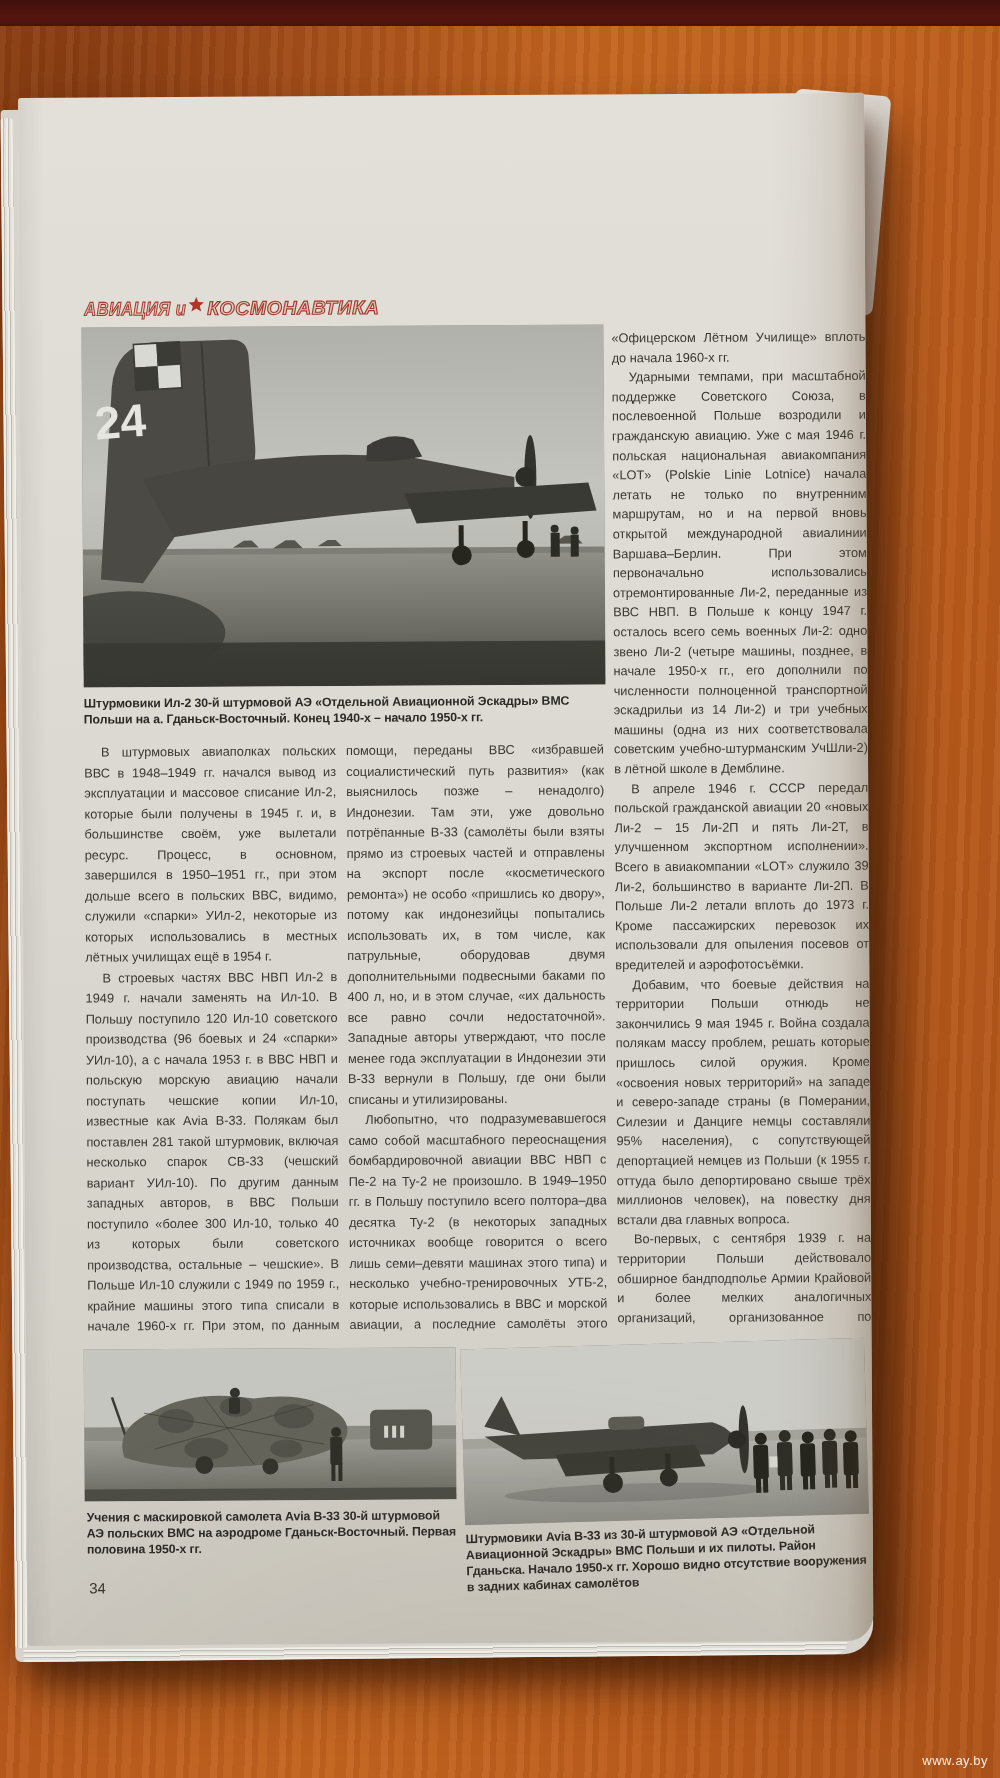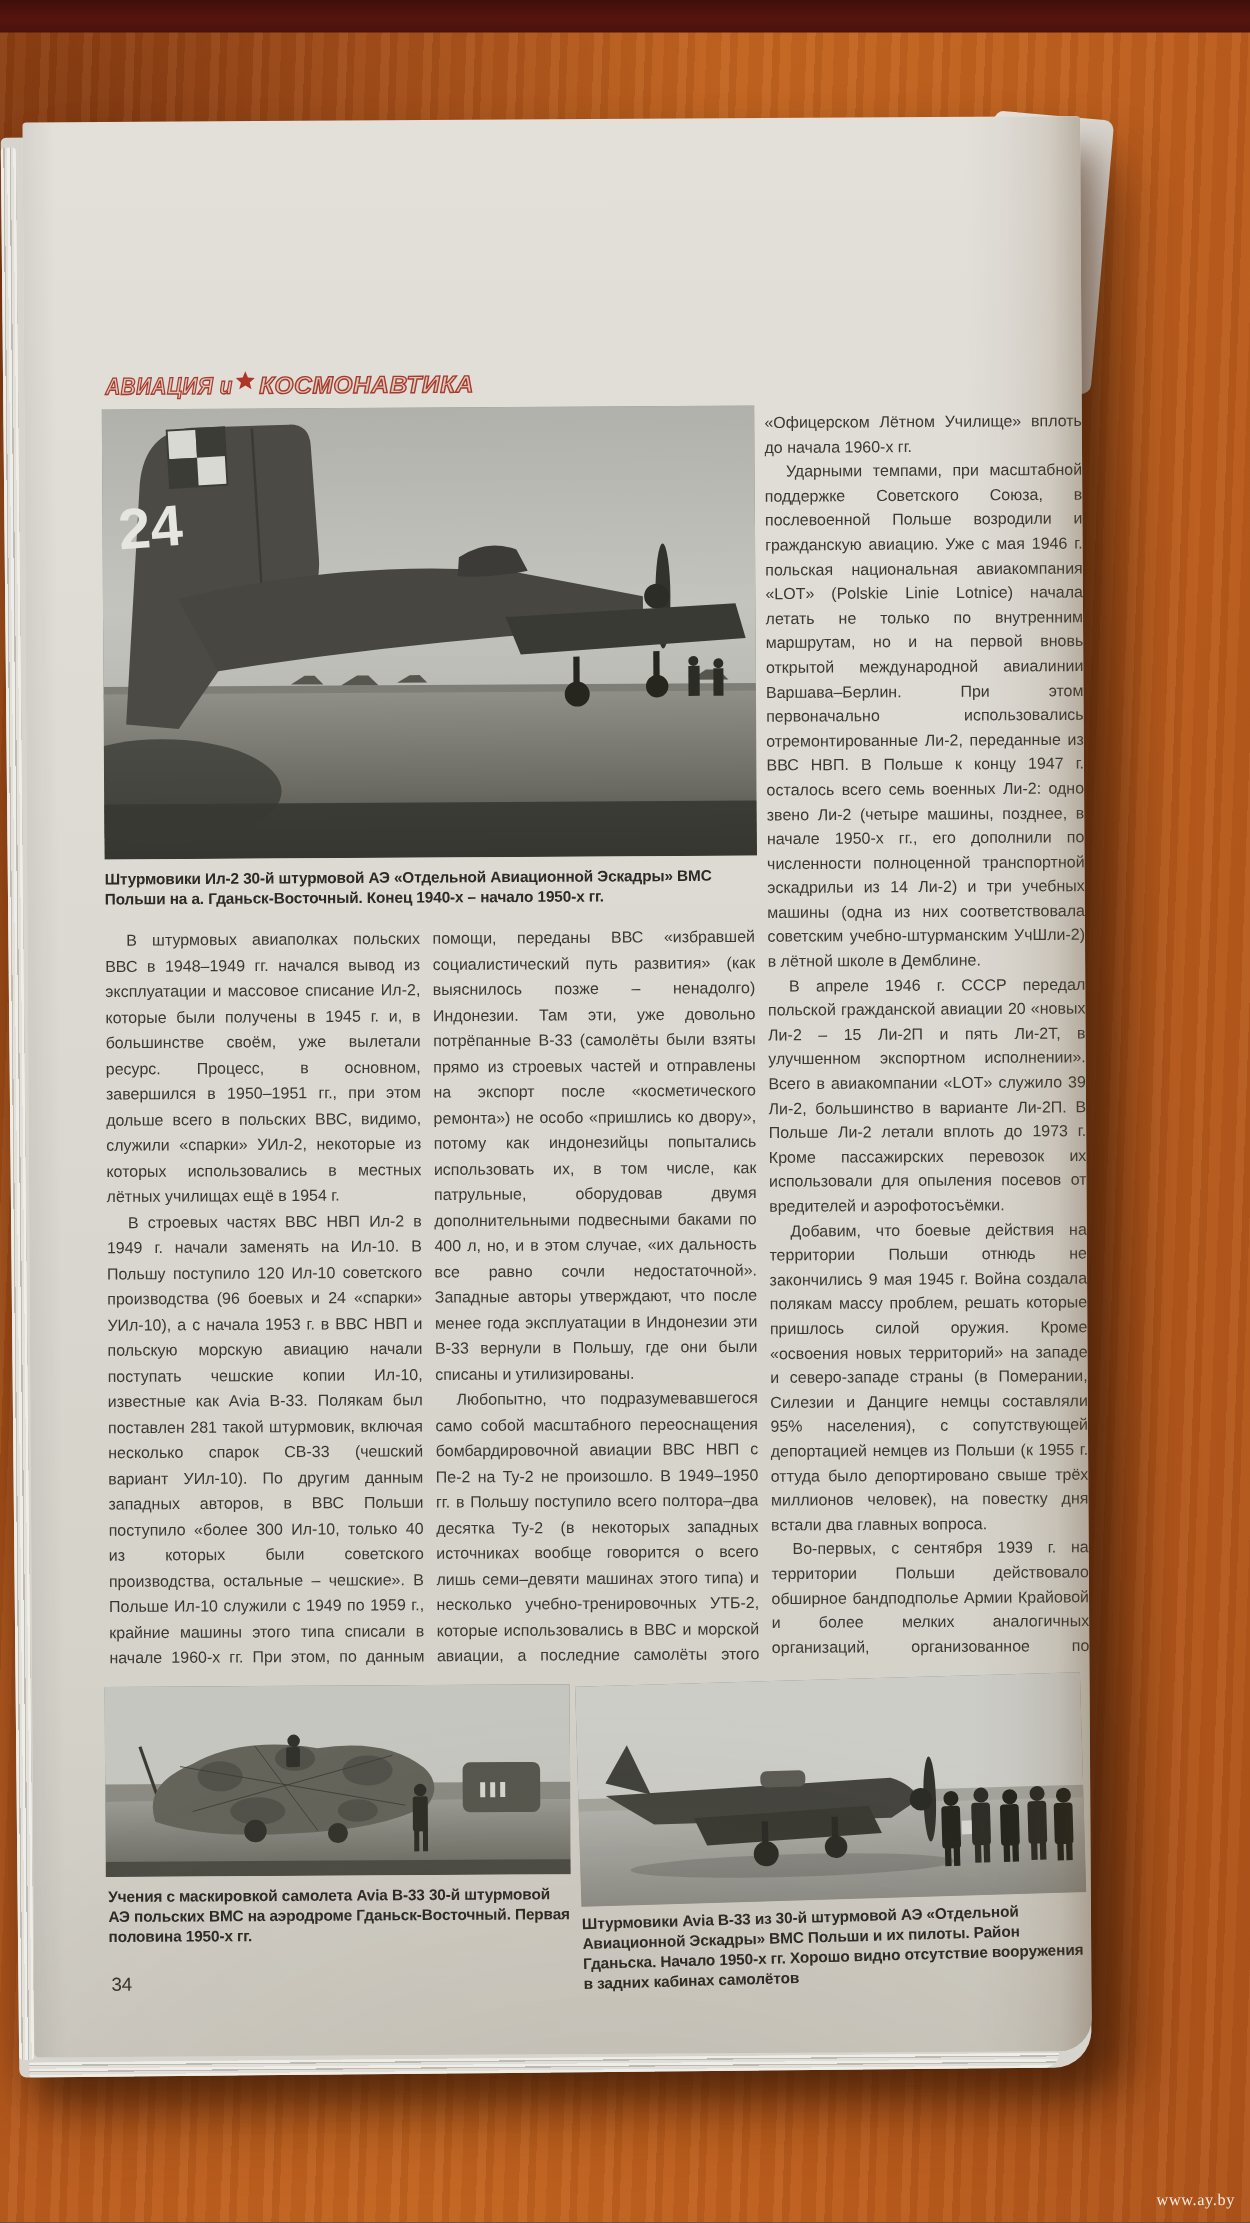--- a/index.html
+++ b/index.html
@@ -52,21 +52,21 @@
   .br-wrap{position:absolute;left:440px;top:1254px;width:408px;transform:rotate(-1.3deg);transform-origin:bottom left;}
   .photo-br{position:relative;width:404px;height:176px;overflow:hidden;background:#9a9a94;}
   .cap-br{position:relative;margin-top:6px;width:402px;font-weight:bold;font-size:12.3px;line-height:16px;color:#2b2a26;letter-spacing:-0.1px;}
   .col{position:absolute;text-align:justify;color:#3a3833;font-size:12.8px;line-height:20.5px;overflow:hidden;hyphens:auto;-webkit-hyphens:auto;}
   .col p{margin:0;text-indent:17px;}
   .col p.cont{text-indent:0;}
   .col-left{left:62px;top:645px;width:252px;height:596px;}
   .col-mid{left:324px;top:645px;width:258px;height:596px;}
   .col-right{left:592px;top:234px;width:254px;height:1004px;line-height:19.6px;}
   .page-num{position:absolute;left:62px;top:1482px;font-size:15px;color:#35332f;}
-  .watermark{position:absolute;right:12px;bottom:10px;color:rgba(255,255,255,0.88);font-size:13px;letter-spacing:0.5px;z-index:6;font-family:Liberation Serif, serif;}
+  .watermark{position:absolute;right:12px;bottom:10px;color:rgba(255,255,255,0.88);font-size:13px;letter-spacing:0.5px;z-index:6;}
 </style>
 </head>
 <body>
 
 <div class="scene">
   <div class="top-band"></div>
   <div class="book-shadow"></div>
   <div class="back-sheet"></div>
   <div class="under-stack"></div>
 

